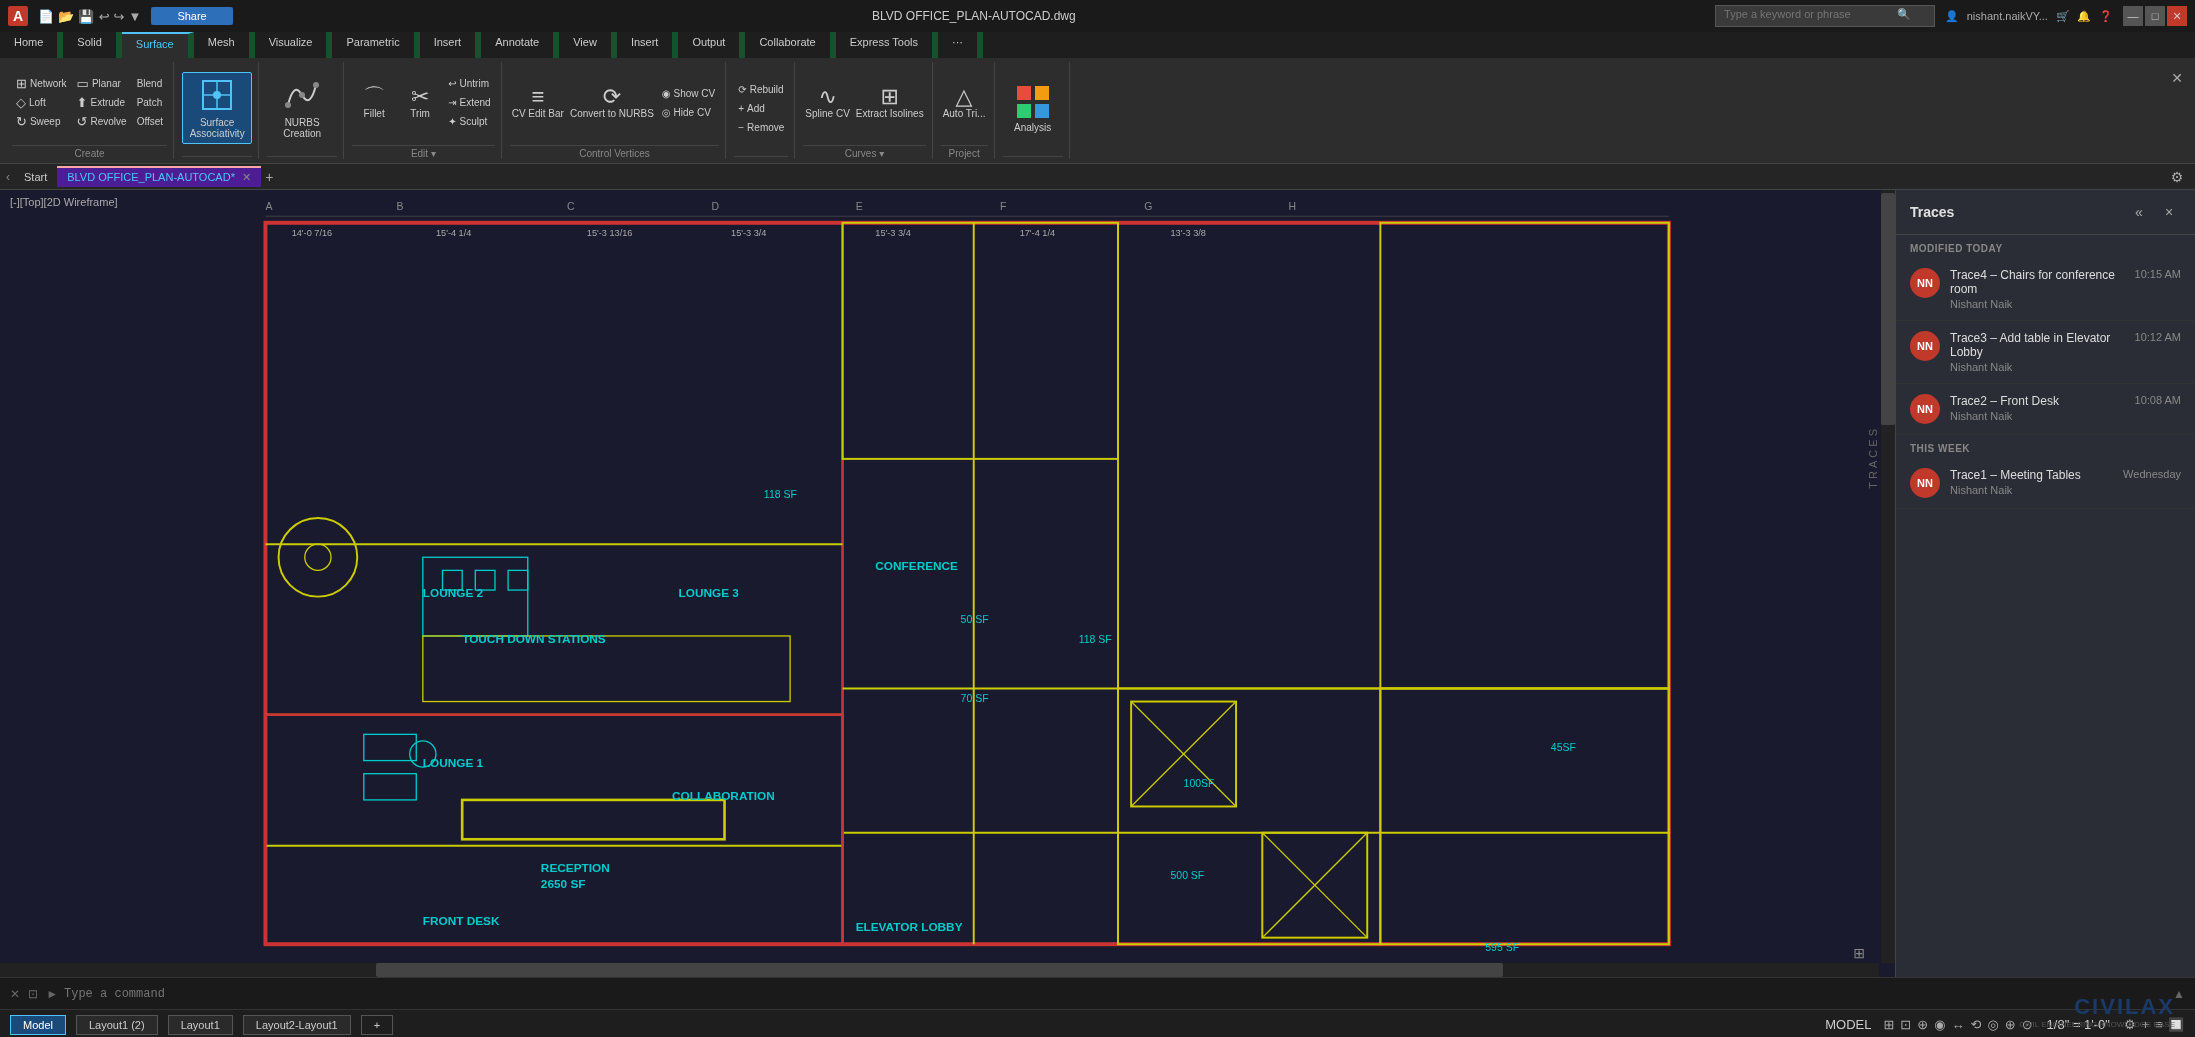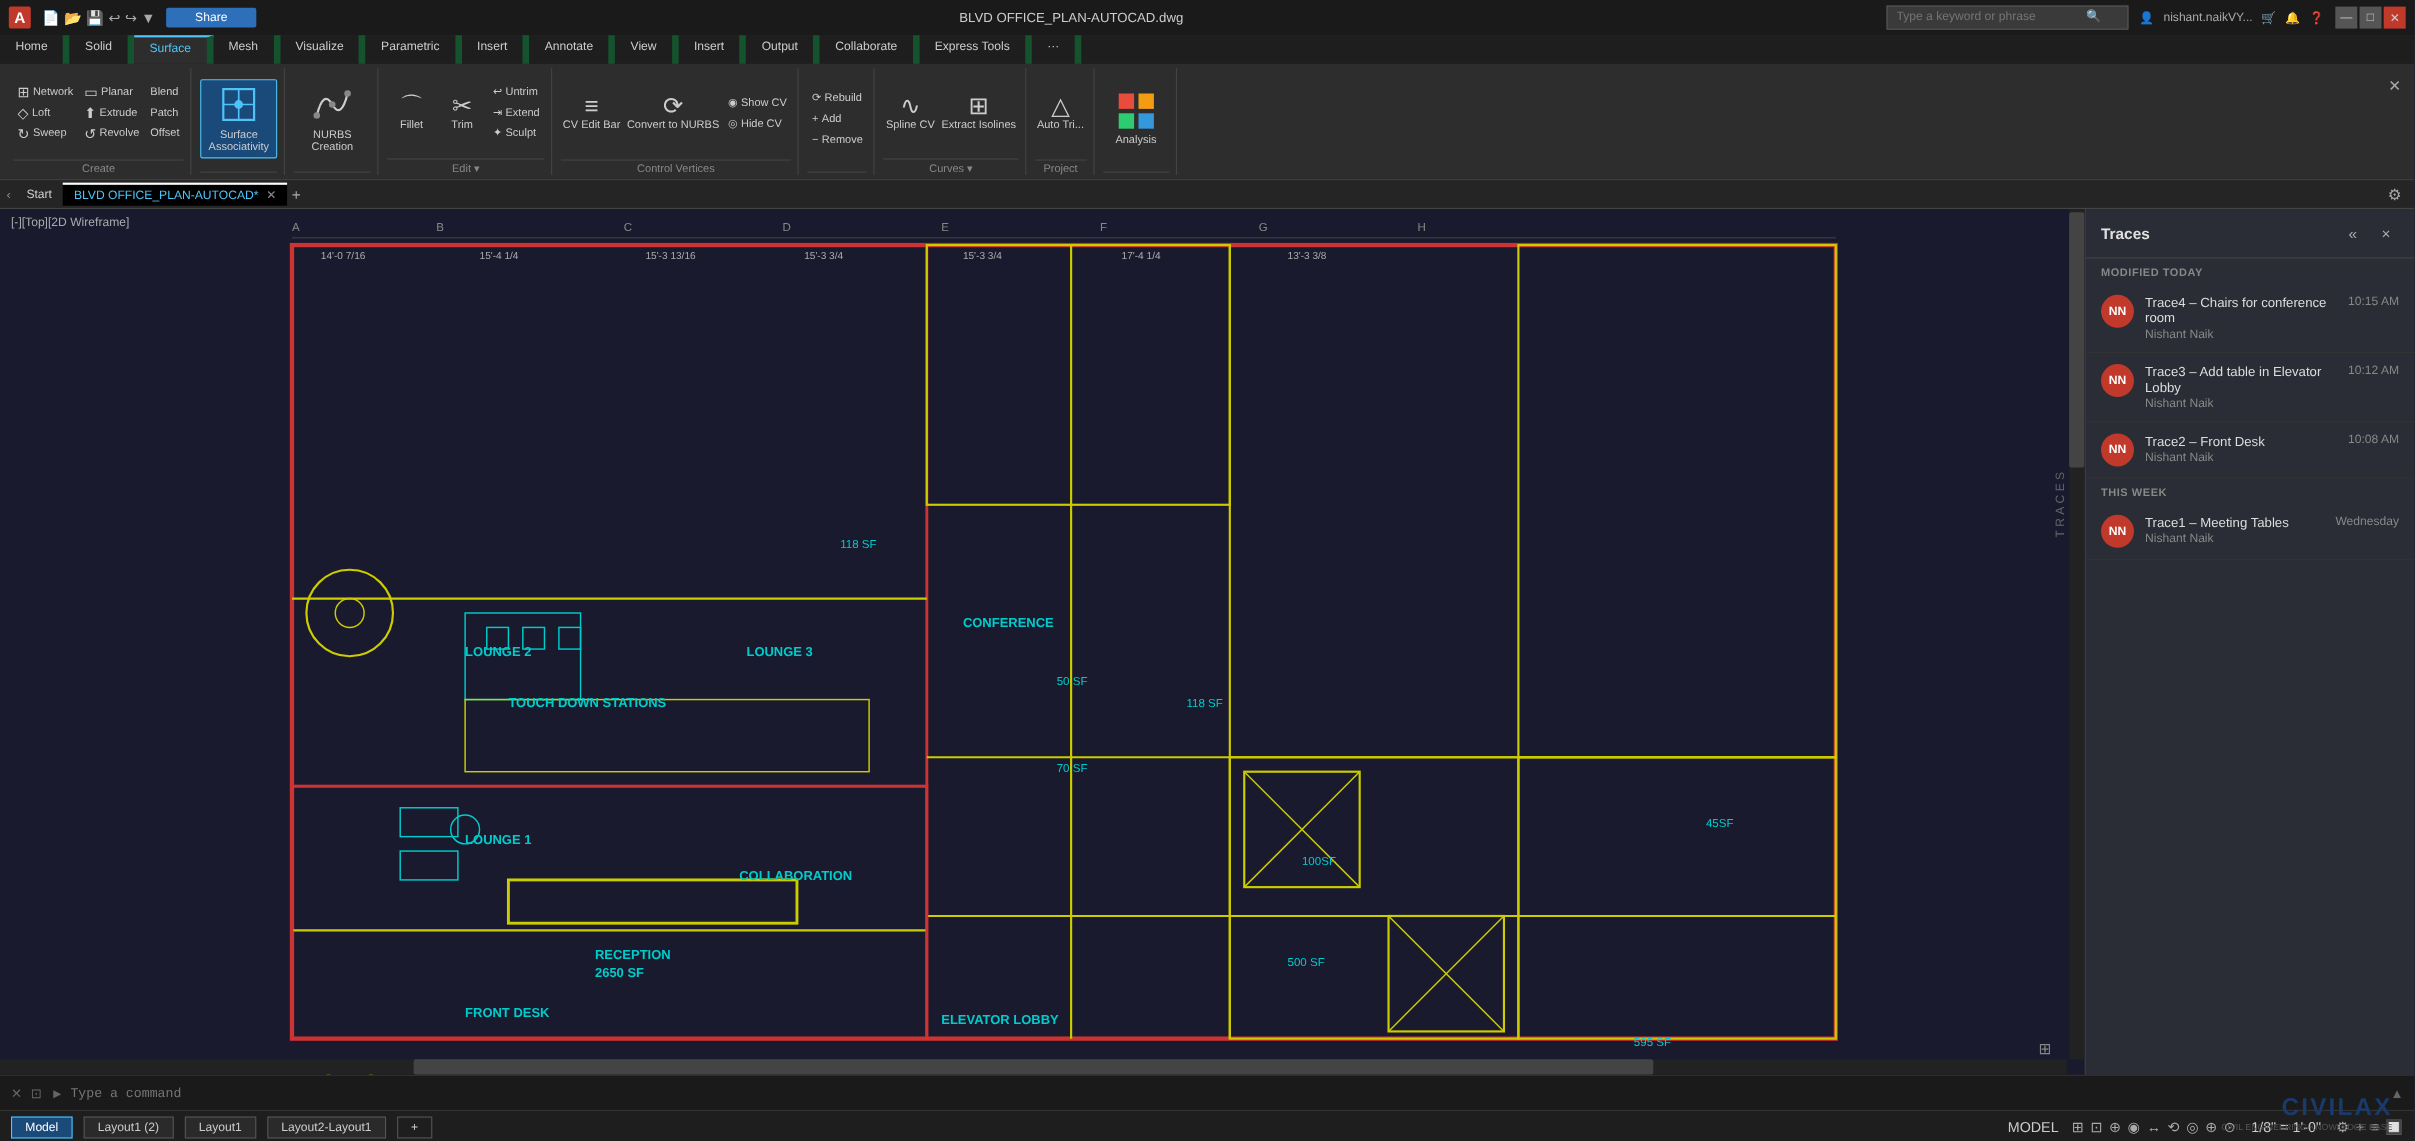--- a/index.html
+++ b/index.html
@@ -56,21 +56,21 @@
     .trace-item { display: flex; align-items: flex-start; padding: 10px 14px; gap: 10px; cursor: pointer; border-bottom: 1px solid #333; }
     .trace-avatar { width: 30px; height: 30px; border-radius: 50%; background: #c0392b; color: white; display: flex; align-items: center; justify-content: center; font-size: 11px; font-weight: bold; flex-shrink: 0; }
     .trace-info { flex: 1; }
     .trace-title { font-size: 12px; color: #ddd; font-weight: 500; }
     .trace-user { font-size: 11px; color: #888; margin-top: 2px; }
     .trace-time { font-size: 11px; color: #888; white-space: nowrap; }
 
     
     #tabs-bar { height: 26px; background: #252525; display: flex; align-items: center; padding: 0 6px; border-bottom: 1px solid #444; }
     #tabs-bar .tab-btn { padding: 3px 10px; font-size: 11px; color: #ccc; cursor: pointer; background: transparent; border: none; }
-    #tabs-bar .tab-btn.active { background: #000000; border-top: 2px solid #ffffff; color: #4fc3f7; }
+    #tabs-bar .tab-btn.active { background: #4c1d95; border-top: 2px solid #fca5a5; color: #4fc3f7; }
     .tab-close { color: #888; margin-left: 4px; cursor: pointer; }
     .add-tab { color: #aaa; cursor: pointer; font-size: 14px; margin-left: 4px; }
 
     
     #status-bar { height: 30px; background: #1e1e1e; display: flex; align-items: center; padding: 0 10px; gap: 10px; border-top: 1px solid #333; }
     .status-tab { padding: 3px 12px; font-size: 11px; color: #ccc; cursor: pointer; background: #2a2a2a; border: 1px solid #555; }
     .status-tab.active { background: #1a4a7a; color: white; border-color: #4fc3f7; }
     .status-icons { display: flex; gap: 6px; align-items: center; margin-left: auto; }
     .status-icons span { font-size: 13px; color: #aaa; cursor: pointer; }
 

